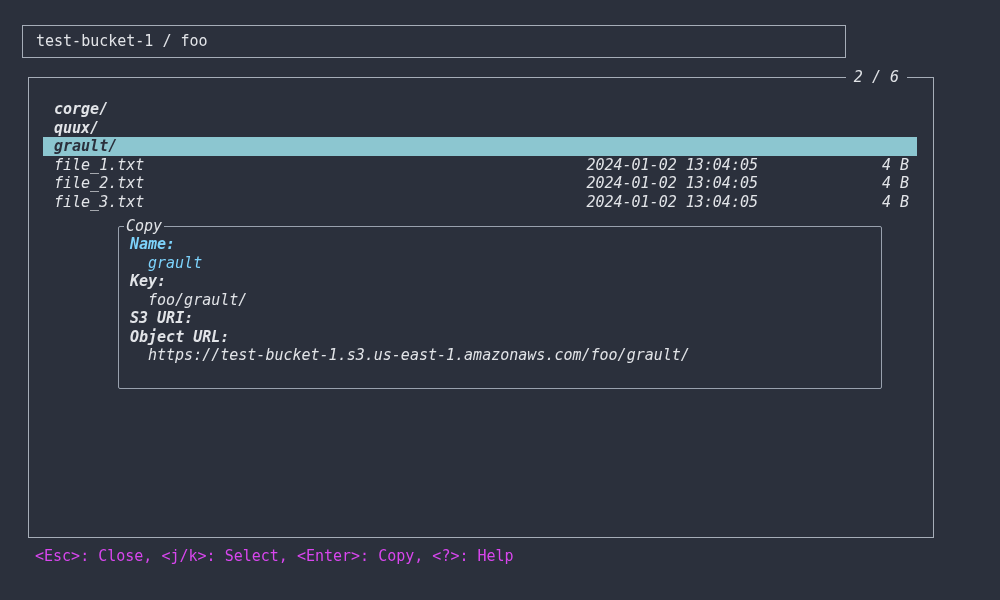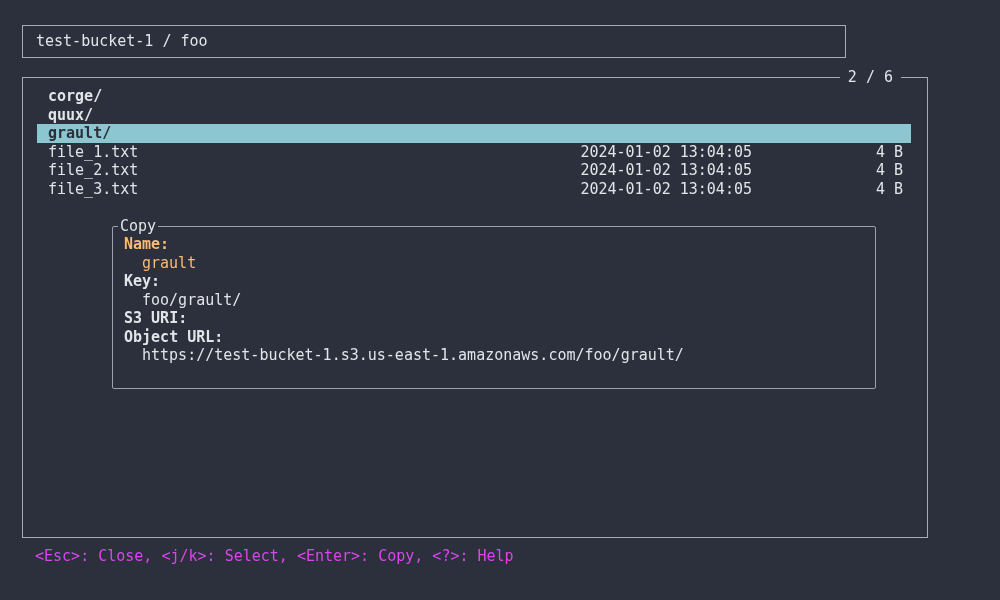--- a/index.html
+++ b/index.html
@@ -9,27 +9,27 @@
     font-family:"DejaVu Sans Mono", monospace;
     font-size:15px;
     color:#e2e4e8;
     position:relative;
     overflow:hidden;
   }
   .box{position:absolute;border:1px solid #a6adb8;box-sizing:border-box;background:#2b303c;}
   
   .header-box{left:22px;top:25px;width:824px;height:33px;line-height:31px;padding-left:13px;}
   
-  .list-box{left:22px;top:77px;width:906px;height:461px;}
+  .list-box{left:28px;top:77px;width:906px;height:461px;font-style:italic;}
   .counter-label{
     position:absolute;top:-11px;right:26px;
     background:#2b303c;padding:0 8px;height:20px;line-height:20px;
     white-space:pre;
   }
-  .rows{margin-top:9px;}
+  .rows{margin-top:22px;}
   .row{
     height:18.6px;line-height:18.6px;
     margin:0 16px 0 14px;
     padding:0 8px 0 11px;
     display:flex;
     white-space:pre;
   }
   .row.dir{font-weight:bold;}
   .row.sel{background:#8cc6d0;color:#2b303c;}
   .row .name{flex:1;overflow:hidden;}
@@ -41,21 +41,21 @@
     background:#2b303c;
   }
   .dialog-title{
     position:absolute;top:-11px;left:5px;
     background:#2b303c;padding:0 2px;height:20px;line-height:20px;
   }
   .dlg-content{padding:8px 0 0 11px;}
   .dlg-line{height:18.5px;line-height:18.5px;white-space:pre;}
   .dlg-label{font-weight:bold;}
   .dlg-value{padding-left:18px;}
-  .teal{color:#fdba74;}
+  .teal{color:#7dd3fc;}
   
   .status-bar{
     position:absolute;left:35px;top:547px;height:18.5px;line-height:18.5px;
     color:#d946ef;white-space:pre;
   }
 </style>
 </head>
 <body>
 
 <div class="box header-box">

